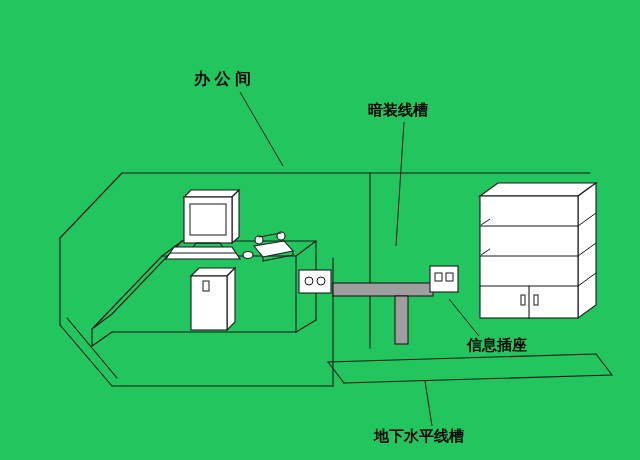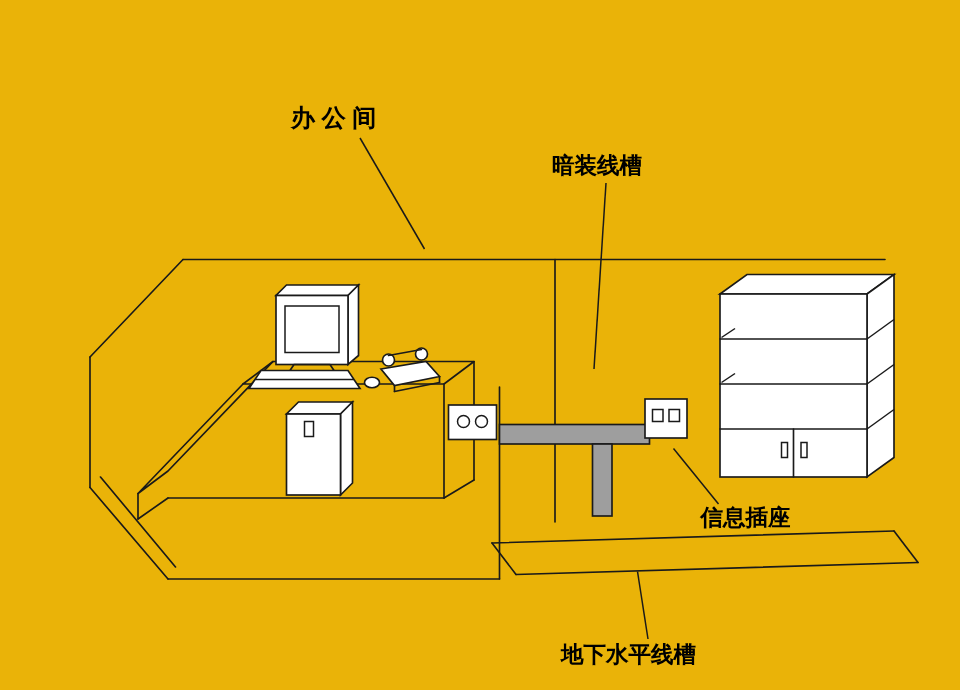--- a/index.html
+++ b/index.html
@@ -8,21 +8,21 @@
     background: #ffffff;
     width: 640px;
     height: 460px;
     overflow: hidden;
     font-family: "Liberation Sans", "DejaVu Sans", sans-serif;
   }
   .stage {
     position: relative;
     width: 640px;
     height: 460px;
-    background: #eab308;
+    background: #22c55e;
   }
   svg { display: block; }
   .ln {
     stroke: #1a1a1a;
     stroke-width: 1.1;
     fill: none;
     stroke-linejoin: round;
     stroke-linecap: round;
   }
   .ln-thin {

